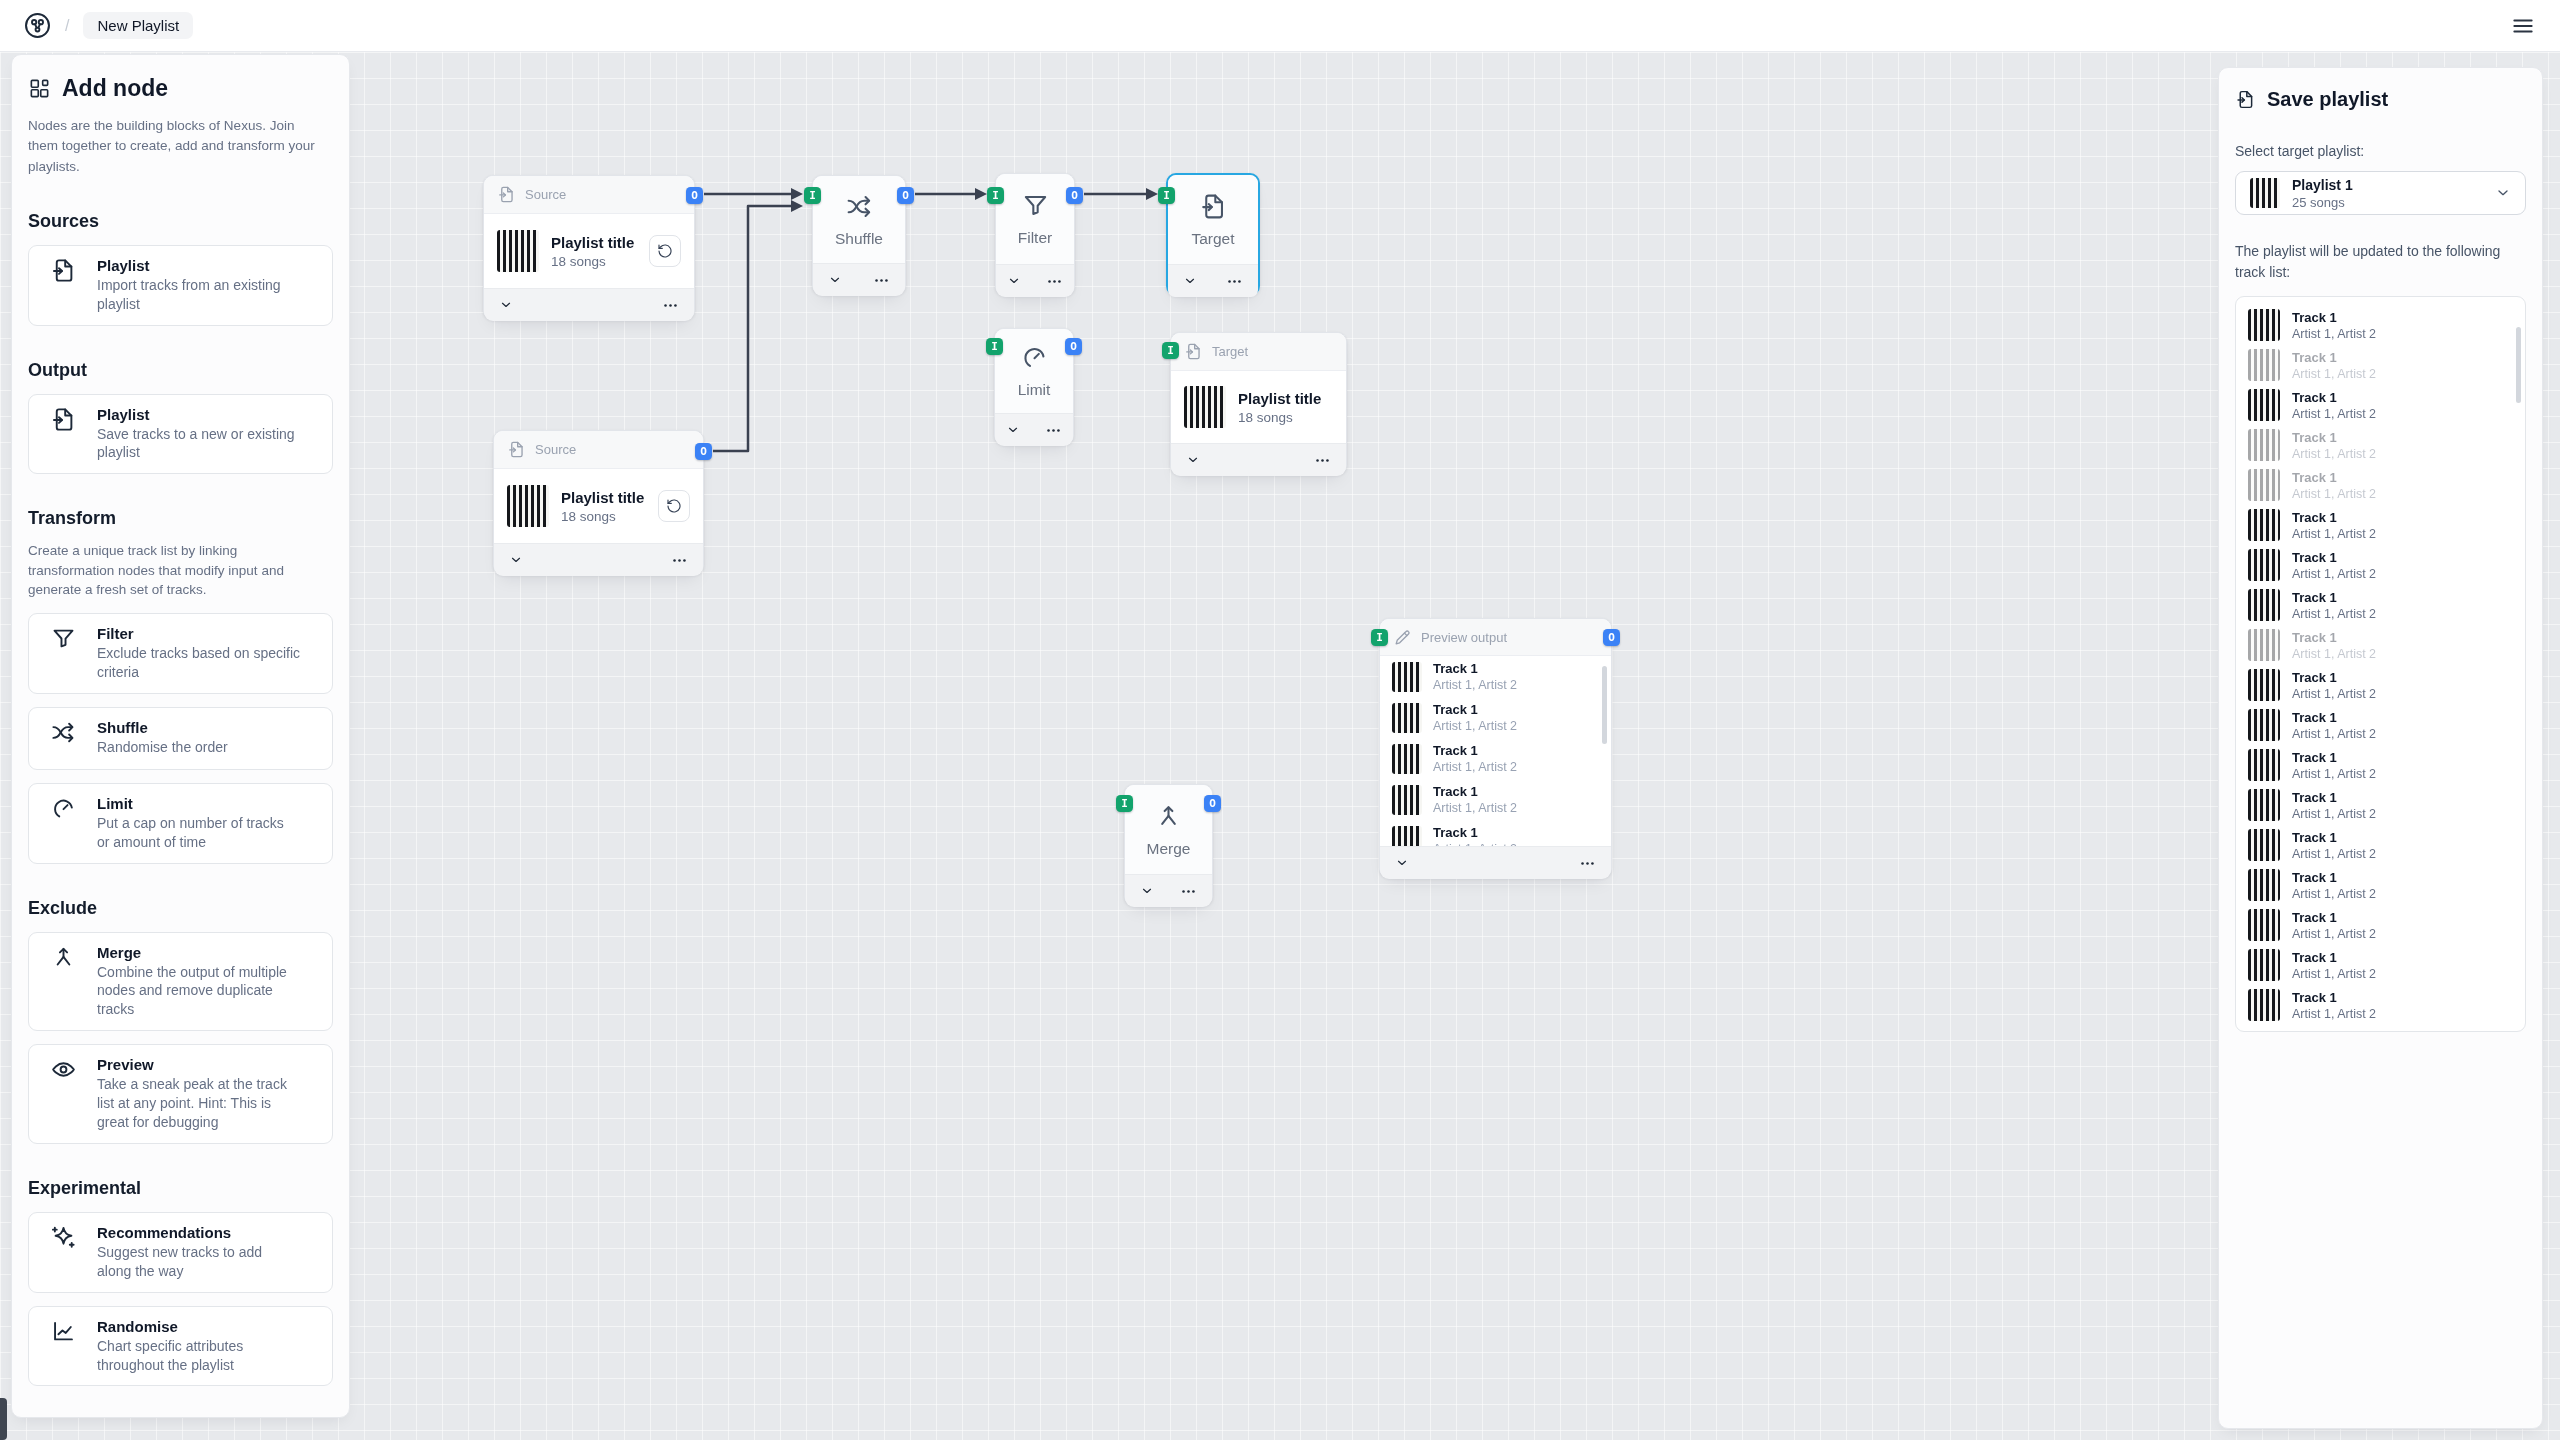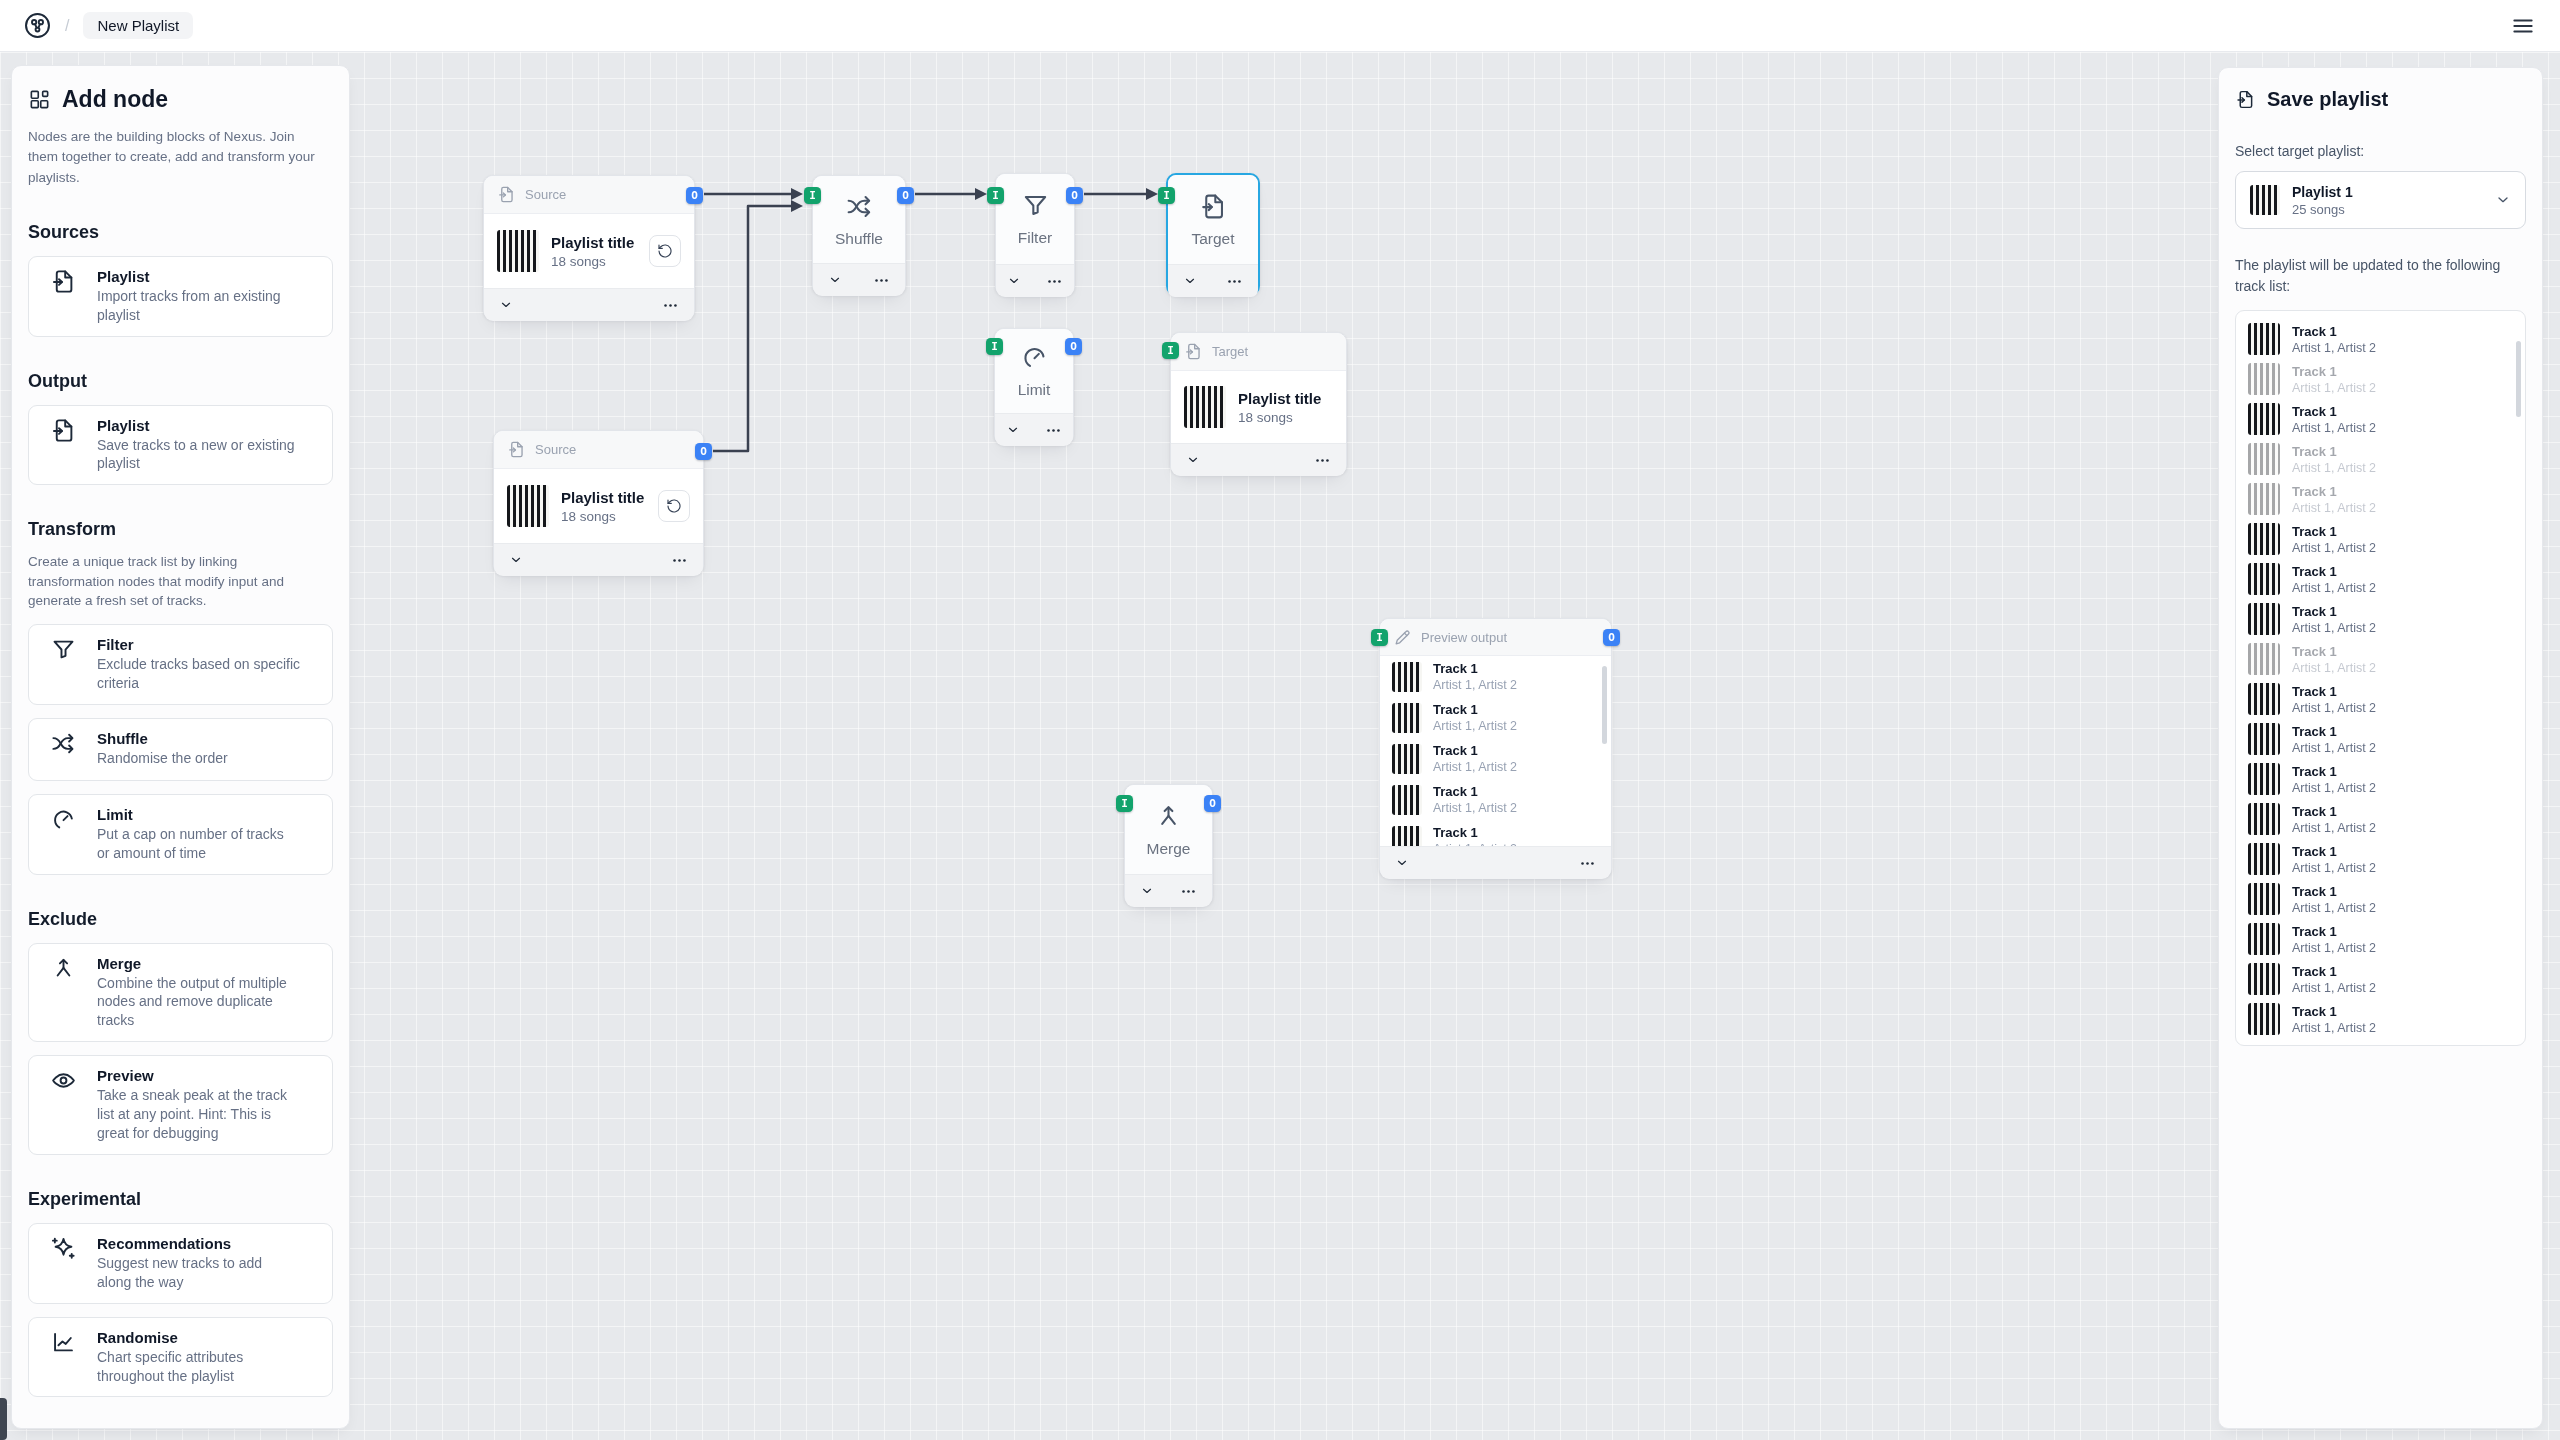--- a/index.html
+++ b/index.html
@@ -58,38 +58,38 @@
   .pbody{height:190px;overflow:hidden;background:#fff;position:relative}
   .prow{height:41px;display:flex;align-items:center;gap:11px;padding:0 12px}
   .prow .art{width:30px;height:30px}
   .prow b{display:block;font-size:13px}
   .prow span{display:block;font-size:12.5px;color:var(--gray2);margin-top:2px}
   .vscroll{position:absolute;background:#d3d7dd;border-radius:3px;width:5px}
 
   
   .panel{position:absolute;background:var(--panelbg);border:1px solid #e6e8ec;border-radius:10px;
     box-shadow:0 6px 16px -6px rgba(16,24,40,.10);z-index:10}
-  .panel-left{left:11px;top:65px;width:339px;height:1364px;padding:20px 16px;overflow:hidden}
+  .panel-left{left:11px;top:54px;width:339px;height:1364px;padding:20px 16px;overflow:hidden}
   .ptitle{display:flex;align-items:center;gap:11px;font-size:23px;font-weight:700}
   .ptitle .ic{width:23px;height:23px;color:#1d2939}
   .pdesc{margin-top:14px;font-size:13.5px;line-height:1.5;color:var(--gray);width:296px}
   .shead{margin-top:34px;font-size:18px;font-weight:700;color:#131c2b}
   .sdesc{margin-top:12px;font-size:13.5px;line-height:1.45;color:var(--gray);width:296px}
   .card{margin-top:13px;background:#fff;border:1px solid var(--cardline);border-radius:9px;display:flex;align-items:flex-start;
     gap:14px;padding:11px 14px;min-height:63px;cursor:pointer}
   .card .cicon{width:40px;display:flex;justify-content:center;flex:none;color:#1d2939}
   .card .cicon .ic{width:27px;height:27px}
   .card b{display:block;font-size:15px}
   .card p{font-size:14px;color:var(--gray);line-height:1.35;margin-top:2px}
 
   .panel-right{left:2218px;top:67px;width:325px;height:1362px;padding:20px 16px}
   .panel-right .ptitle{font-size:20px}
   .panel-right .ptitle .ic{width:21px;height:21px}
   .rlabel{margin-top:32px;font-size:14px;color:#475467}
-  .select{margin-top:12px;height:58px;background:#fff;border:1px solid #d7dbe1;border-radius:9px;display:flex;align-items:center;
+  .select{margin-top:12px;height:44px;background:#fff;border:1px solid #d7dbe1;border-radius:9px;display:flex;align-items:center;
     gap:12px;padding:0 14px;cursor:pointer}
   .select .art{width:30px;height:30px}
   .select b{display:block;font-size:14px}
   .select span{display:block;font-size:13px;color:var(--gray);margin-top:2px}
   .select .chev{margin-left:auto;width:16px;height:16px;color:#475467}
   .rinfo{margin-top:26px;font-size:14px;line-height:1.5;color:#475467;width:290px}
   .tracklist{margin-top:13px;background:#fff;border:1px solid var(--cardline);border-radius:9px;padding:8px 0;position:relative;height:736px;overflow:hidden}
   .trow{height:40px;display:flex;align-items:center;gap:12px;padding:0 12px}
   .trow .art{width:32px;height:32px}
   .trow b{display:block;font-size:13px}

